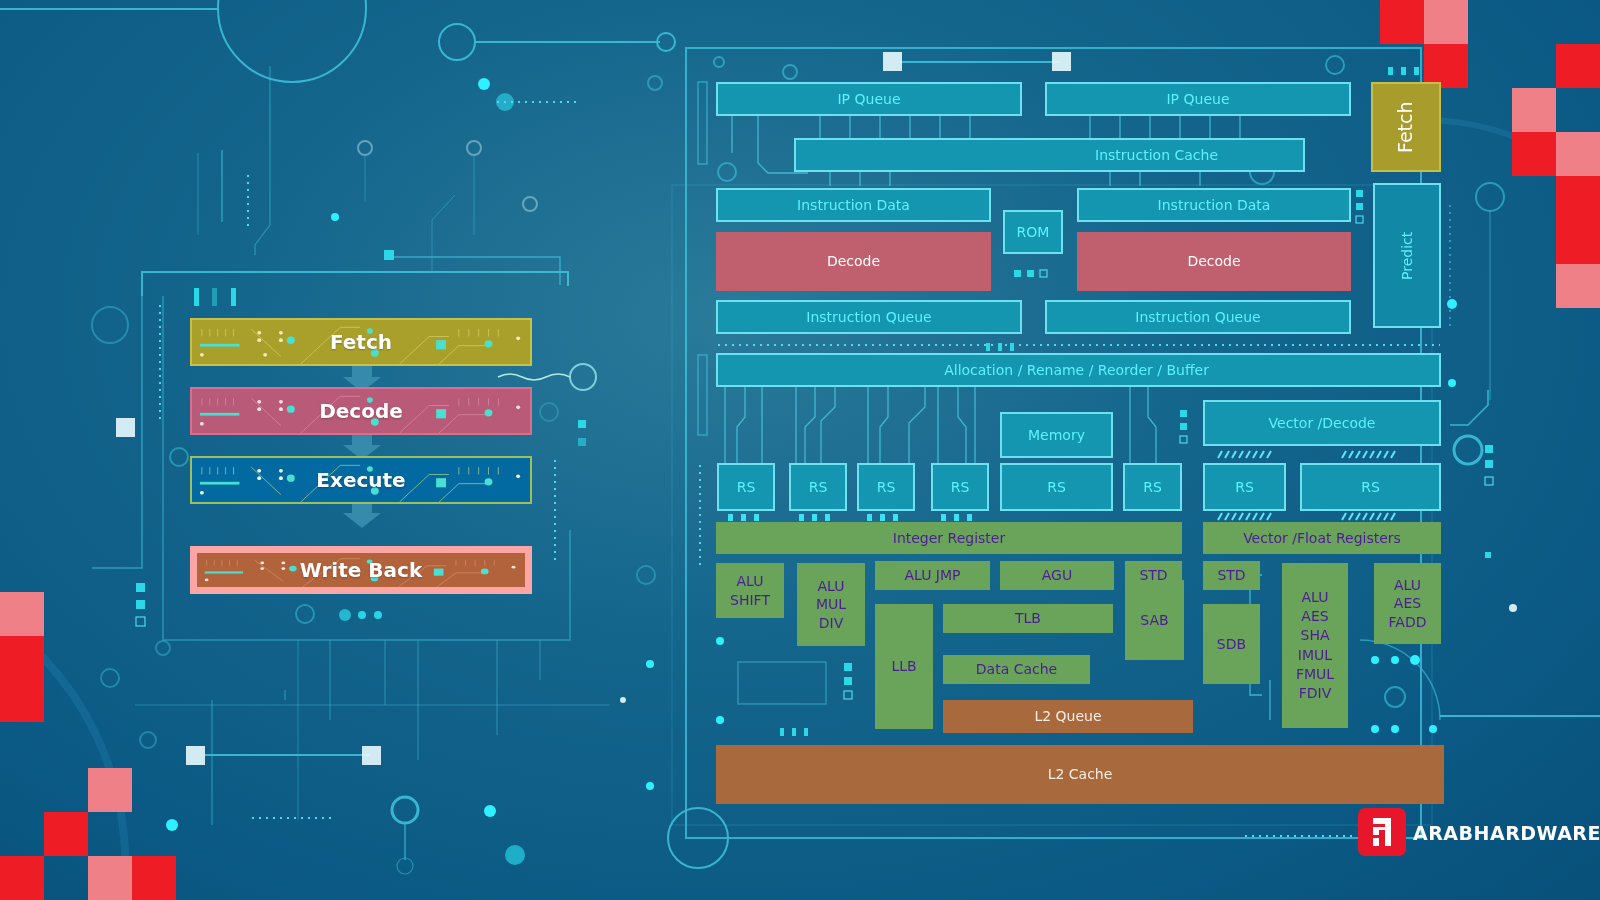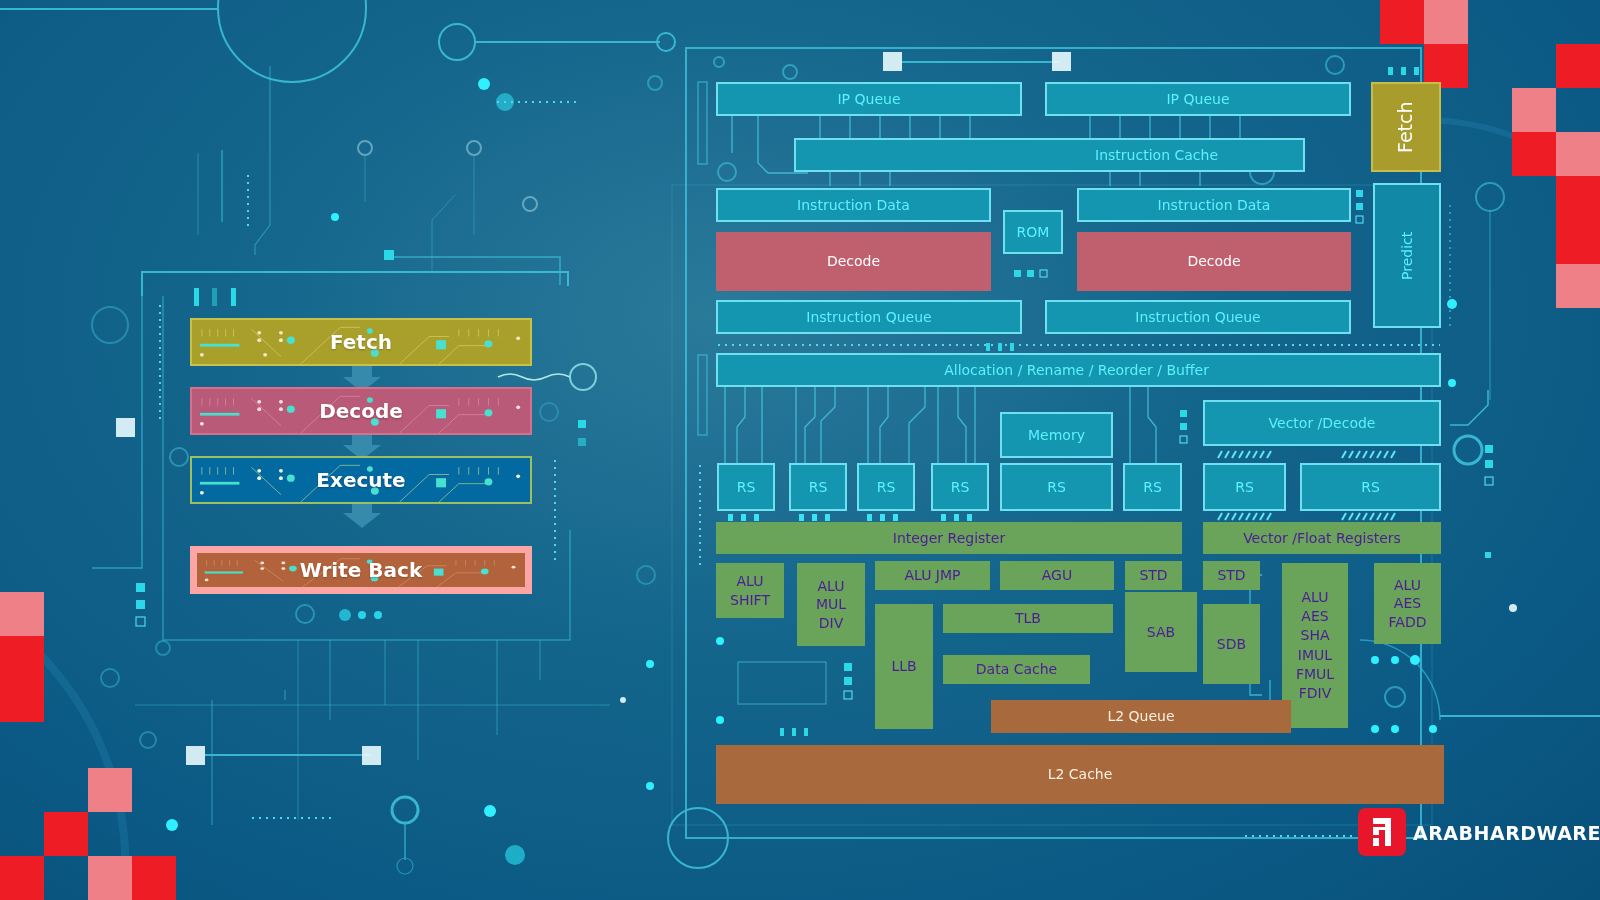--- a/index.html
+++ b/index.html
@@ -405,33 +405,33 @@
 <div class="blk green" style="left:797px;top:563px;width:68px;height:83px;">ALU
 MUL
 DIV</div>
 <div class="blk green" style="left:875px;top:561px;width:115px;height:29px;">ALU  JMP</div>
 <div class="blk green" style="left:1000px;top:561px;width:114px;height:29px;">AGU</div>
 <div class="blk green" style="left:1125px;top:561px;width:57px;height:29px;">STD</div>
 <div class="blk green" style="left:1203px;top:561px;width:57px;height:29px;">STD</div>
 <div class="blk green" style="left:875px;top:604px;width:58px;height:125px;">LLB</div>
 <div class="blk green" style="left:943px;top:604px;width:170px;height:29px;">TLB</div>
 <div class="blk green" style="left:943px;top:655px;width:147px;height:29px;">Data Cache</div>
-<div class="blk green" style="left:1125px;top:592px;width:72px;height:80px;">SAB</div>
+<div class="blk green" style="left:1125px;top:580px;width:59px;height:80px;">SAB</div>
 <div class="blk green" style="left:1203px;top:604px;width:57px;height:80px;">SDB</div>
 <div class="blk green" style="left:1282px;top:563px;width:66px;height:165px;line-height:1.38;">ALU
 AES
 SHA
 IMUL
 FMUL
 FDIV</div>
 <div class="blk green" style="left:1374px;top:563px;width:67px;height:81px;line-height:1.3;">ALU
 AES
 FADD</div>
 
-<div class="blk orange" style="left:991px;top:700px;width:300px;height:33px;">L2 Queue</div>
+<div class="blk orange" style="left:943px;top:700px;width:250px;height:33px;">L2 Queue</div>
 <div class="blk orange" style="left:716px;top:745px;width:728px;height:59px;">L2 Cache</div>
 
 <div class="logo-box">
   <svg width="48" height="48" viewBox="0 0 48 48">
     <g fill="#ffffff">
       <rect x="15" y="10" width="18" height="6"></rect>
       <rect x="27" y="10" width="6" height="28"></rect>
       <rect x="15" y="19" width="6" height="8"></rect>
       <rect x="15" y="30" width="6" height="8"></rect>
       <rect x="21" y="19" width="6" height="3"></rect>

